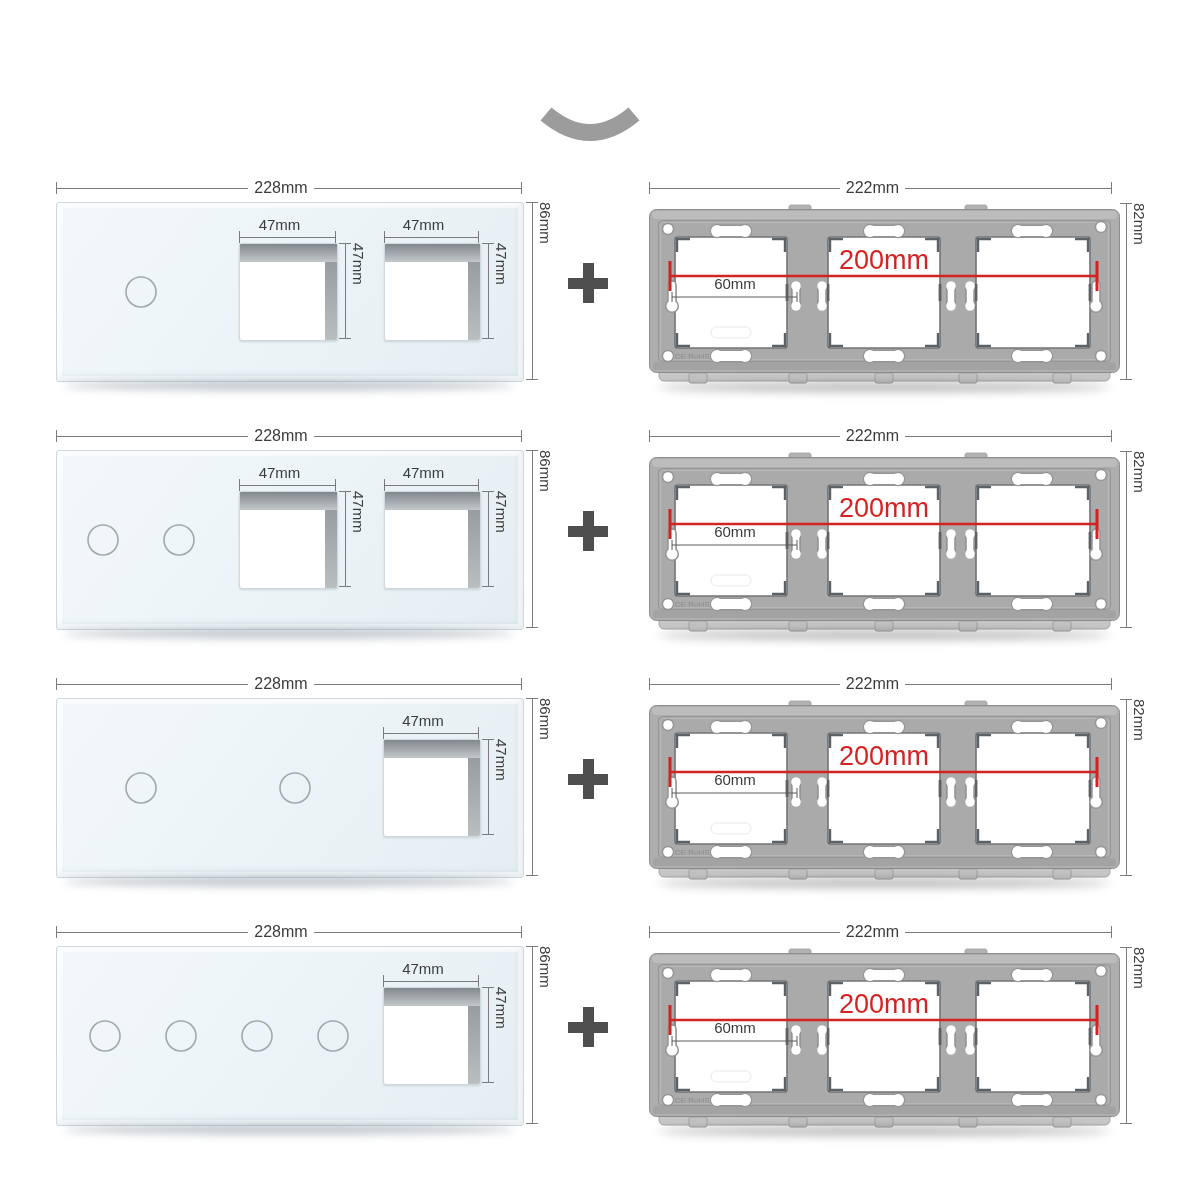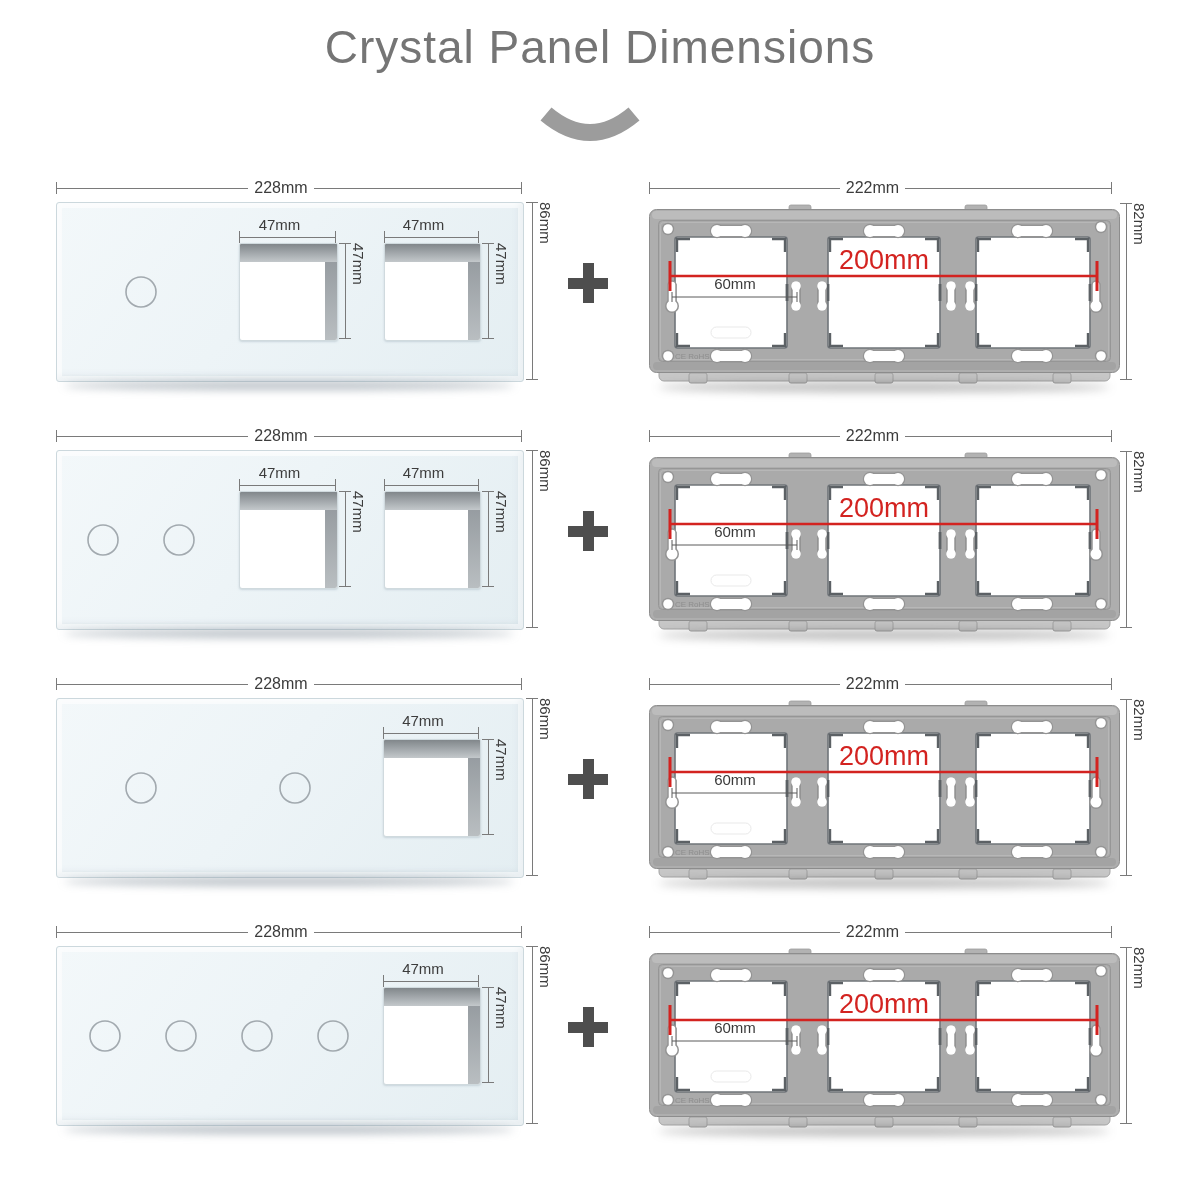--- a/index.html
+++ b/index.html
@@ -60,21 +60,20 @@
   .frame-svg{position:absolute;left:0;top:-8px;}
   .dim-frame-w{left:0;top:-17px;width:463px;}
   .dim-frame-h{left:477px;top:-2px;height:177px;}
   .frame-shadow{position:absolute;left:658px;top:180px;width:452px;height:10px;
     background:rgba(85,85,85,.4);border-radius:50%;filter:blur(5px);}
 </style>
 </head>
 <body>
 
 <div class="stage">
-  <div class="page-title">Crystal Panel Dimensions</div>
   <div class="arc-wrap">
     <svg width="106" height="48" viewBox="0 0 106 48">
       <path d="M 9,10 Q 53,47 97,10" fill="none" stroke="#9c9c9c" stroke-width="17"></path>
     </svg>
   </div>
 
   <div class="row" style="top: 202px;">
 
     <div class="panel">
       <svg class="circles" width="466" height="178">

